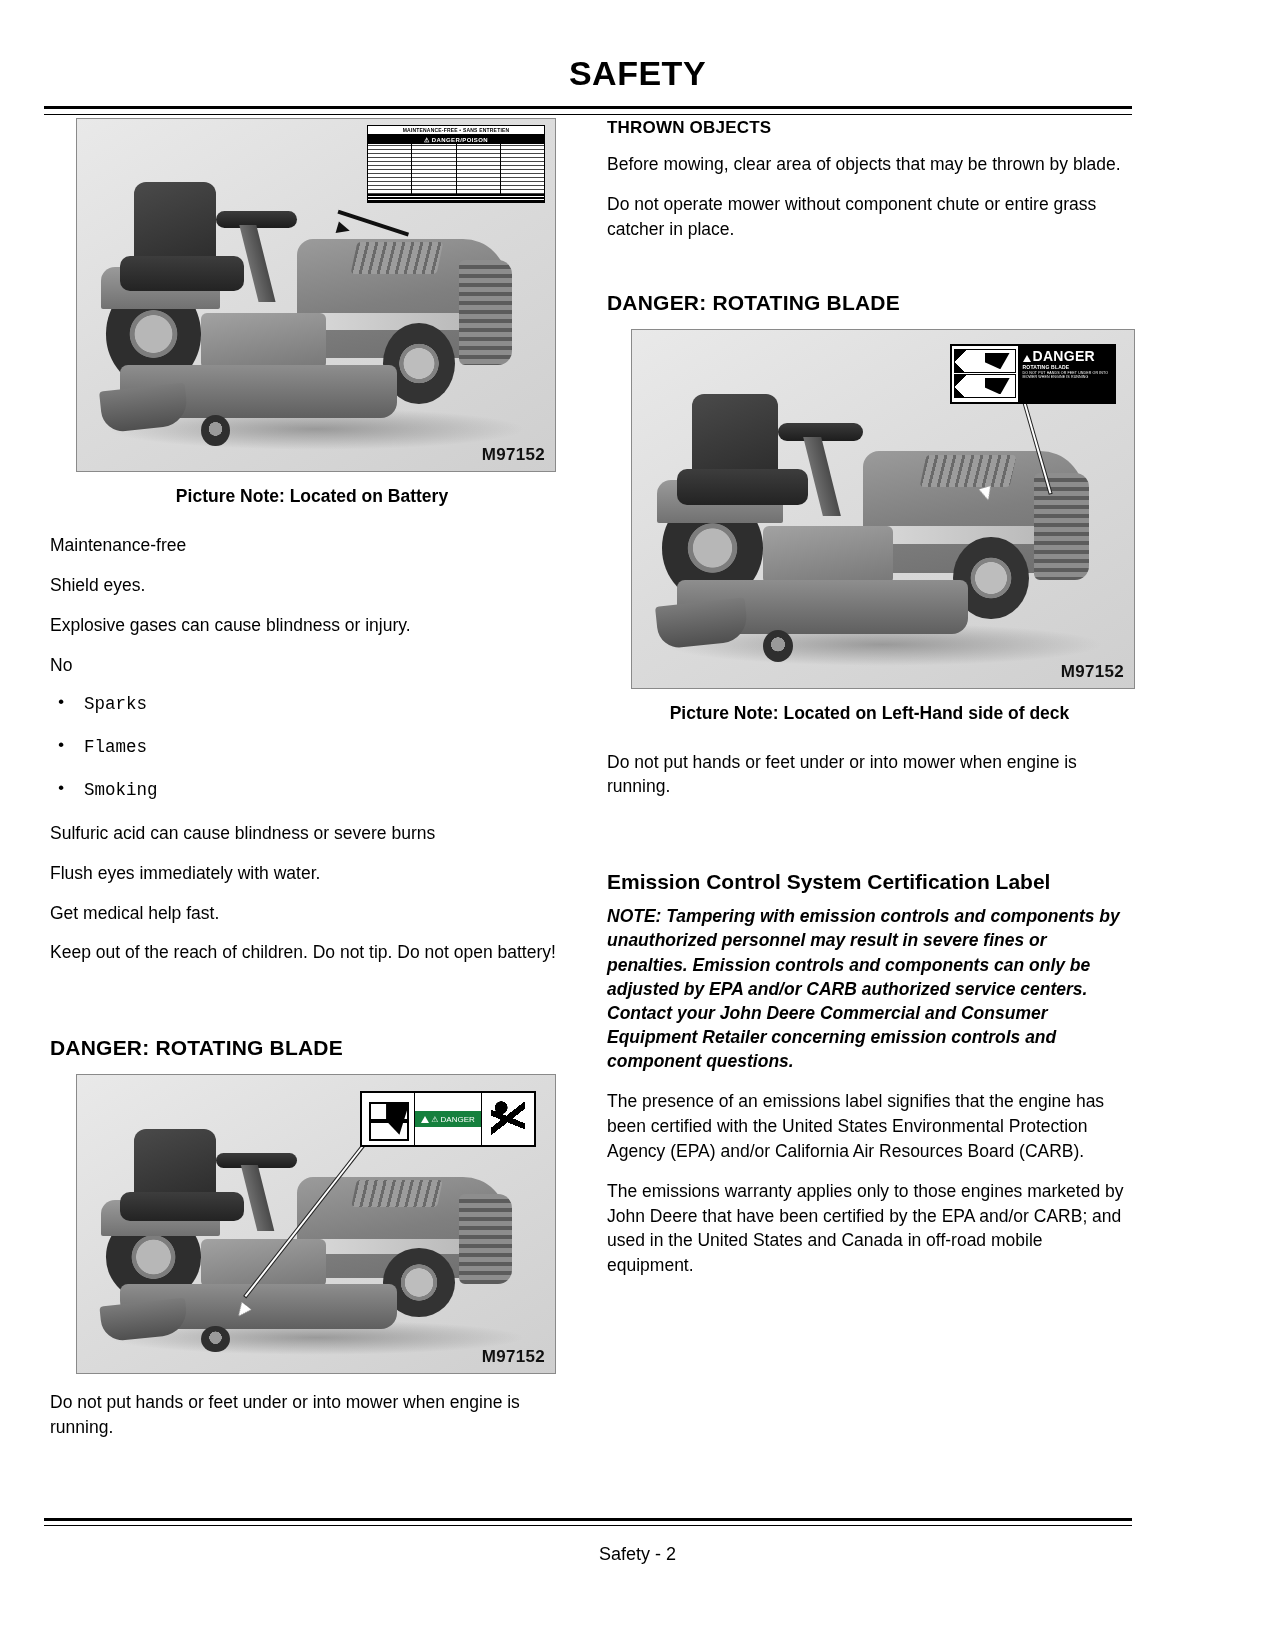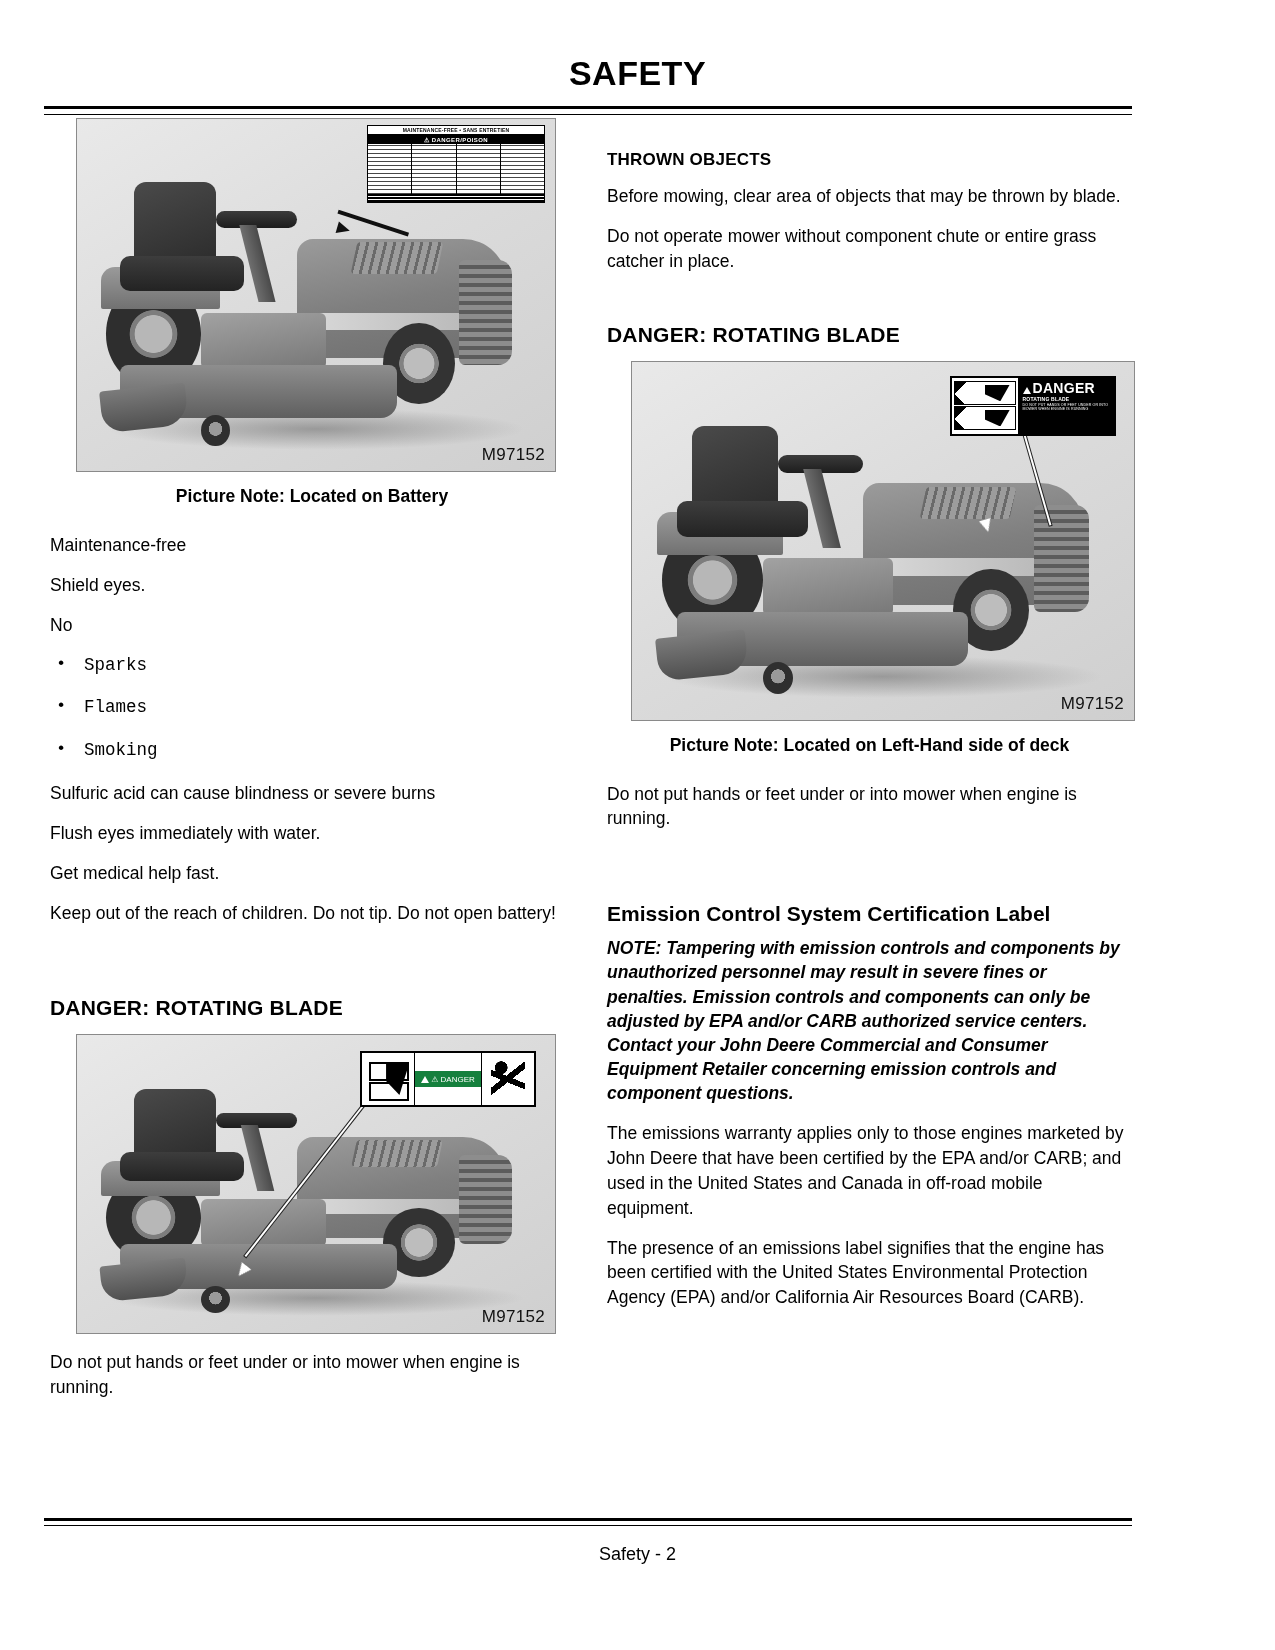--- a/index.html
+++ b/index.html
@@ -22,21 +22,21 @@
     border-top:3px solid #000; border-bottom:1px solid #000;
   }
 
   
   .col-left  { position:absolute; left:50px;  top:112px; width:524px; }
   .col-right { position:absolute; left:607px; top:112px; width:525px; }
 
   h2.sec {
     font-size:21px; font-weight:bold; margin:0 0 14px 0; letter-spacing:.2px;
   }
-  h2.sec.small { font-size:17px;margin-top:32px; }
+  h2.sec.small { font-size:17px; }
   h3.sec-serif {
     font-size:21px; font-weight:bold; margin:0 0 10px 0;
   }
   p.body {
     font-size:17.5px; line-height:1.42; margin:0 0 15px 0;
   }
   p.note-italic {
     font-size:17.5px; line-height:1.38; margin:0 0 16px 0;
     font-weight:bold; font-style:italic;
   }
@@ -57,21 +57,21 @@
   .gap-lg { height:56px; }
 
   
   .photo {
     position:relative; border:1px solid #8a8a8a;
     background:linear-gradient(150deg,#e9e9e9 0%,#dcdcdc 45%,#cfcfcf 100%);
     overflow:hidden;
   }
   .photo .idtag {
     position:absolute; right:10px; bottom:6px;
-    font-size:17px; font-weight:normal; color:#111; letter-spacing:.3px;
+    font-size:17px; font-weight:bold; color:#111; letter-spacing:.3px;
     z-index:9;
   }
 
   
   .tractor { position:absolute; left:0; top:0; width:100%; height:100%; }
   .tr-shadow {
     position:absolute; left:6%; bottom:6%; width:88%; height:12%;
     background:radial-gradient(ellipse at 50% 50%, rgba(80,80,80,.45) 0%, rgba(140,140,140,0) 70%);
   }
   .tr-hood {
@@ -300,20 +300,21 @@
         <div class="head" style="left:-2px;top:12px;transform:rotate(196deg);"></div>
       </div>
 
       <div class="idtag">M97152</div>
     </div>
 
     <div class="picnote">Picture Note:  Located on Battery</div>
 
     <p class="body">Maintenance-free</p>
     <p class="body">Shield eyes.</p>
+    <p class="body">Explosive gases can cause blindness or injury.</p>
     <p class="body">No</p>
 
     <ul class="bullets">
       <li>Sparks</li>
       <li>Flames</li>
       <li>Smoking</li>
     </ul>
 
     <p class="body">Sulfuric acid can cause blindness or severe burns</p>
     <p class="body">Flush eyes immediately with water.</p>
@@ -426,20 +427,20 @@
 
     <div class="picnote">Picture Note:  Located on Left-Hand side of deck</div>
 
     <p class="body">Do not put hands or feet under or into mower when engine is running.</p>
 
     <div class="gap-lg"></div>
 
     <h3 class="sec-serif">Emission Control System Certification Label</h3>
 
     <p class="note-italic">NOTE: Tampering with emission controls and components by unauthorized personnel may result in severe fines or penalties. Emission controls and components can only be adjusted by EPA and/or CARB authorized service centers. Contact your John Deere Commercial and Consumer Equipment Retailer concerning emission controls and component questions.</p>
+    <p class="body">The presence of an emissions label signifies that the engine has been certified with the United States Environmental Protection Agency (EPA) and/or California Air Resources Board (CARB).</p>
     <p class="body">The emissions warranty applies only to those engines marketed by John Deere that have been certified by the EPA and/or CARB; and used in the United States and Canada in off-road mobile equipment.</p>
-    <p class="body">The presence of an emissions label signifies that the engine has been certified with the United States Environmental Protection Agency (EPA) and/or California Air Resources Board (CARB).</p>
   </div>
 
   <div class="rule-bot"></div>
   <div class="footer">Safety - 2</div>
 
 </div>
 
 </body></html>

